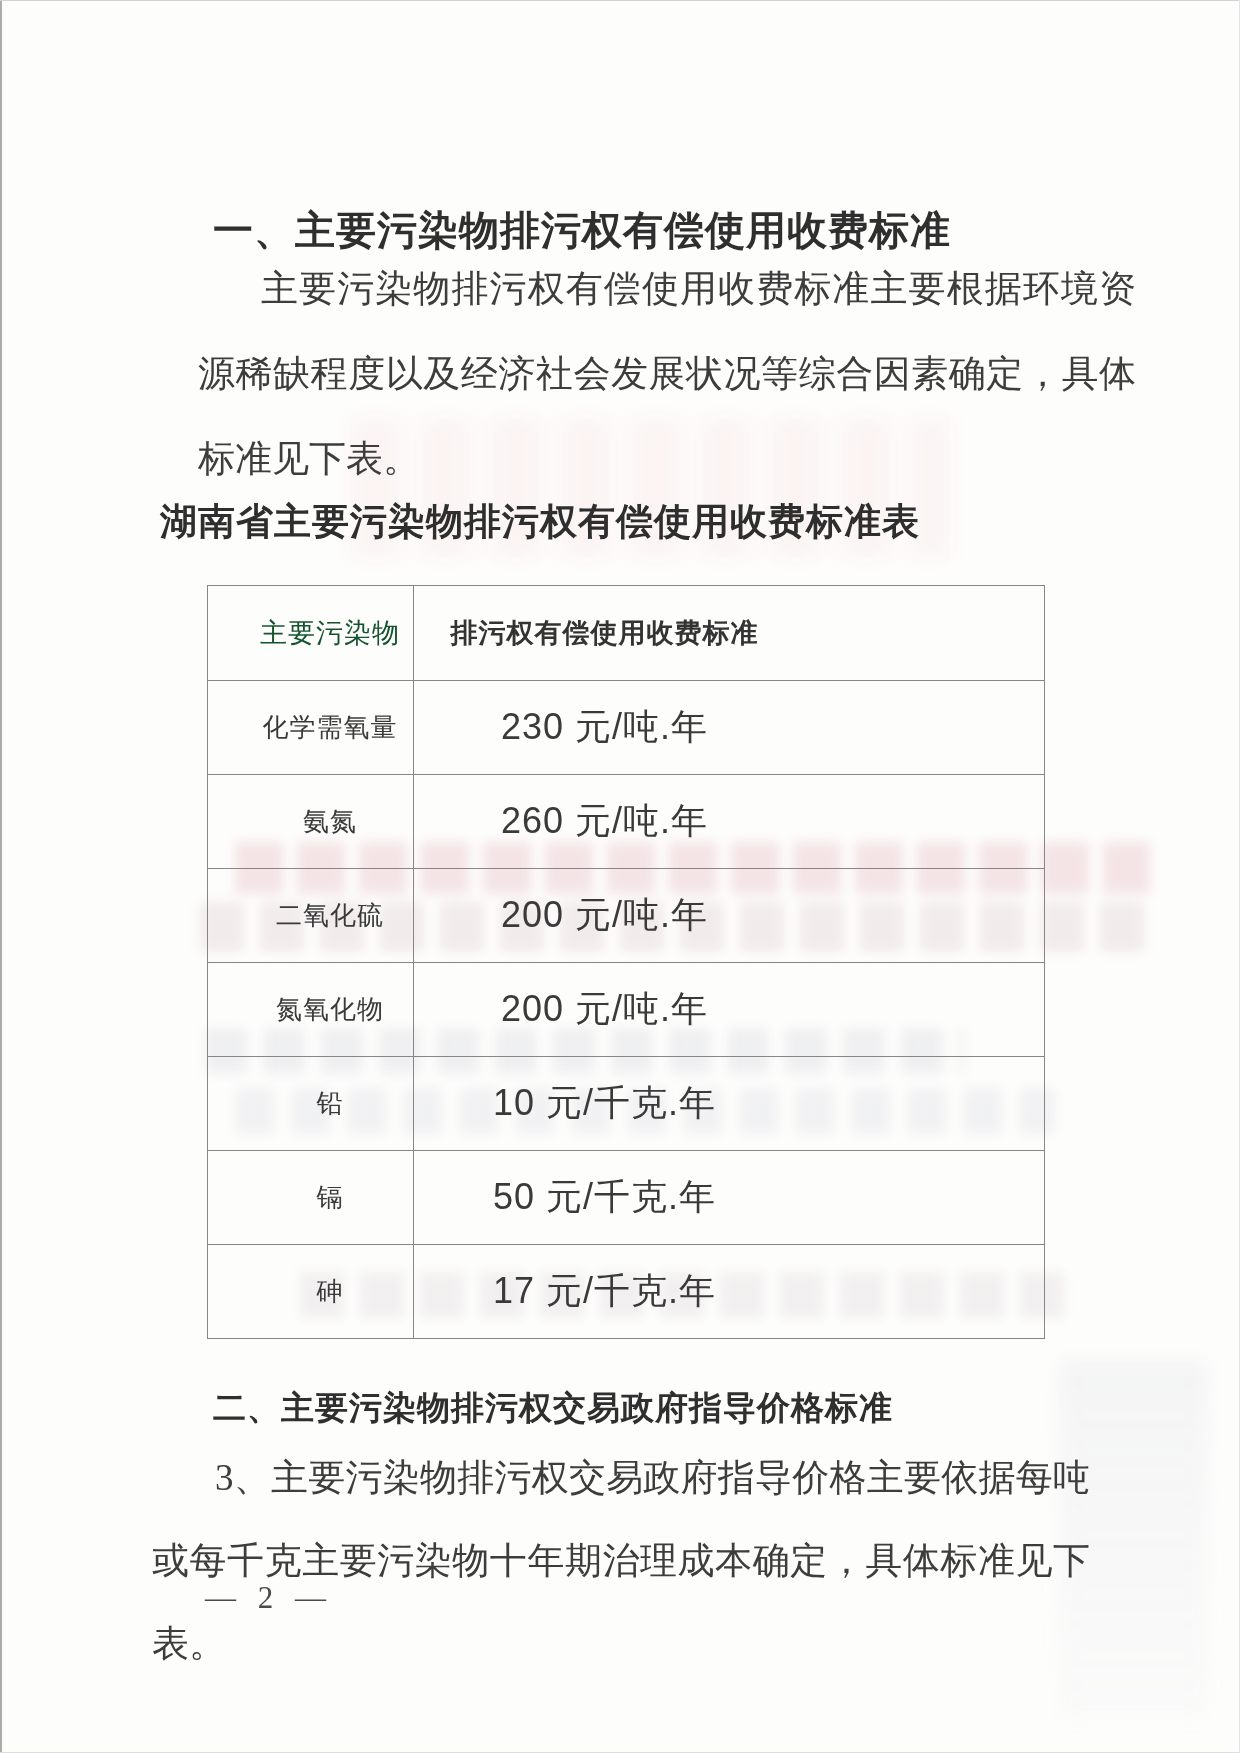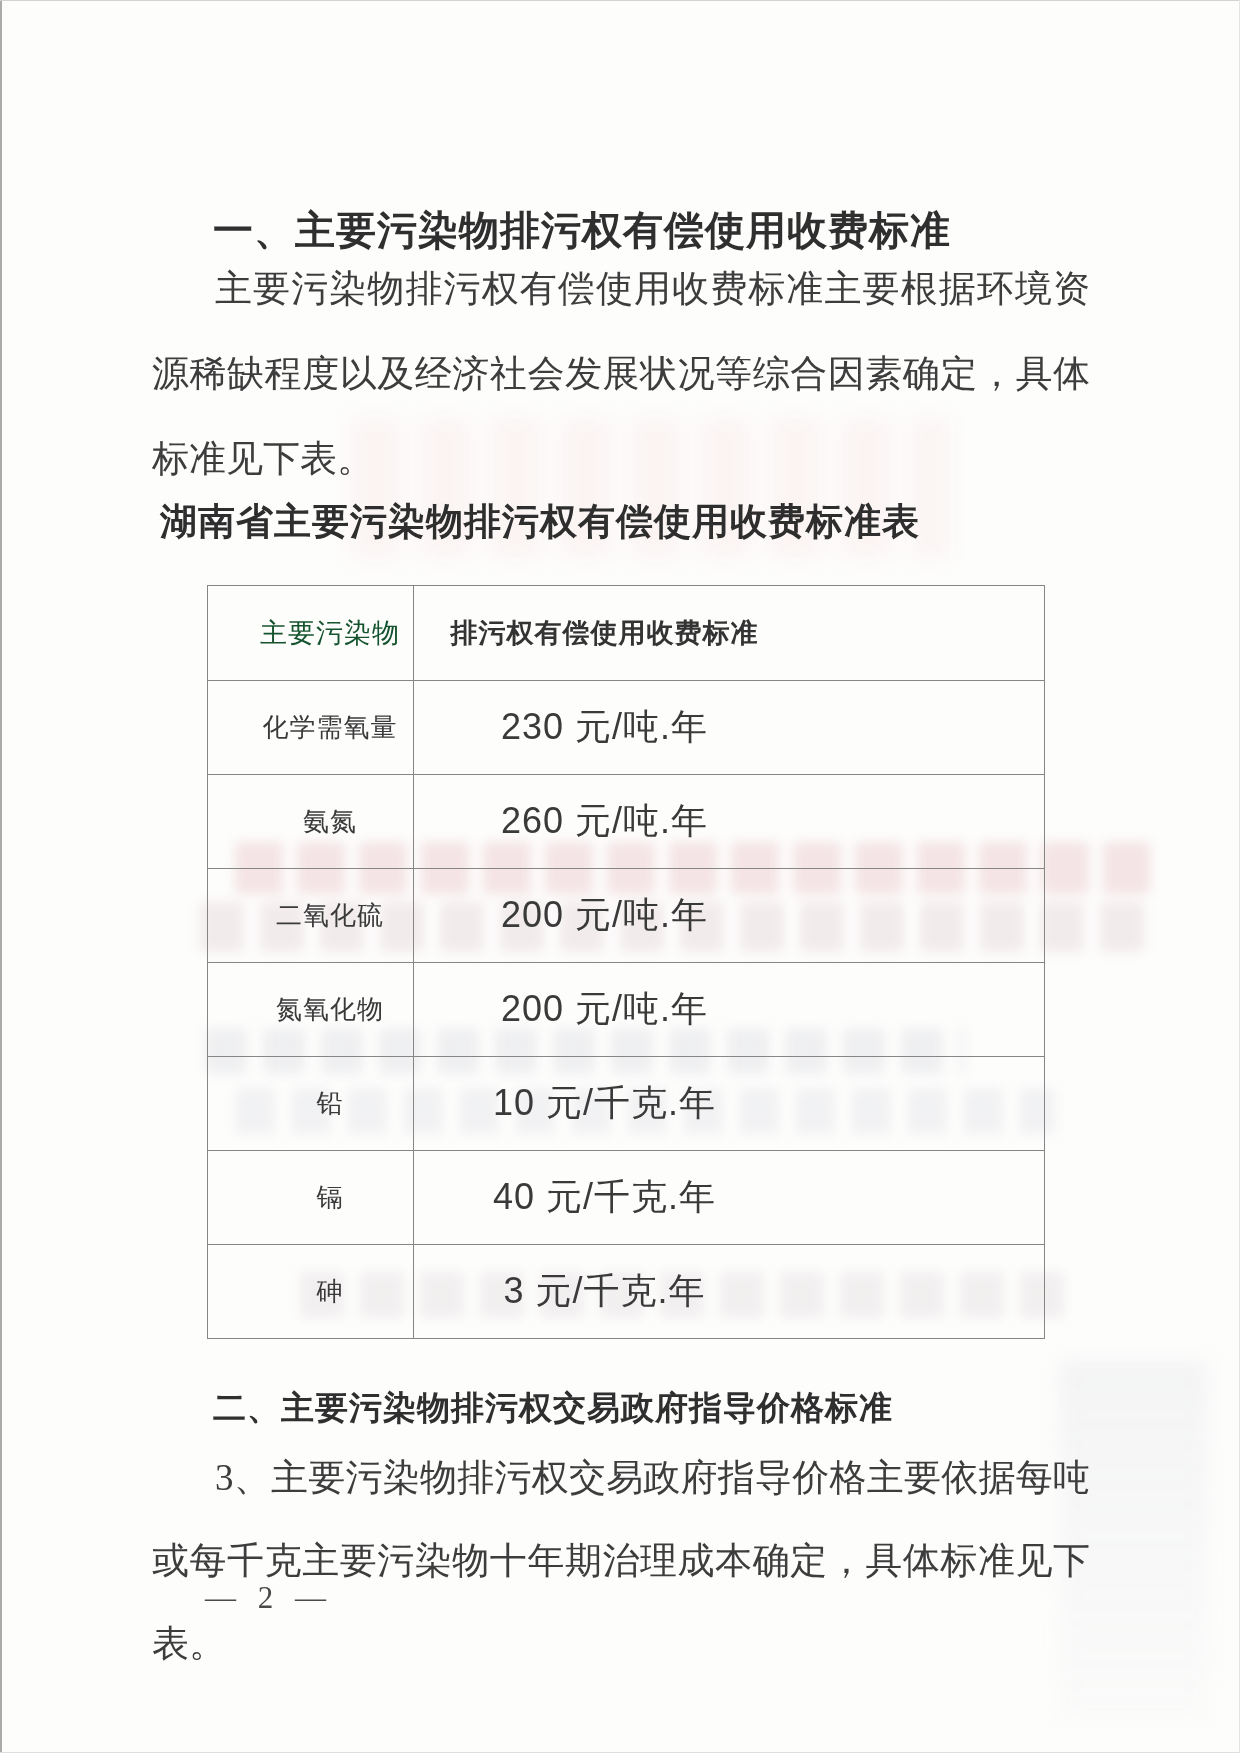--- a/index.html
+++ b/index.html
@@ -36,21 +36,21 @@
     position:absolute;
     left:152px;
     width:938px;
     font-family:"Liberation Serif","DejaVu Serif",serif;
     font-size:37px;
     line-height:85px;
     color:#3d3d3d;
     text-align:justify;
     text-indent:63px;
   }
-  #para1{top:246px;}
+  #para1{top:246px;margin-left:46px;}
   #para2{top:1436px;line-height:83px;}
 
   
   .table-title{
     position:absolute;
     left:0;top:497px;width:1080px;
     text-align:center;
     font-family:"DejaVu Sans","Liberation Sans",sans-serif;
     font-weight:bold;
     font-size:37px;
@@ -174,25 +174,25 @@
       <tr>
         <td class="pollutant">氮氧化物</td>
         <td class="fee-val">200 元/吨.年</td>
       </tr>
       <tr>
         <td class="pollutant">铅</td>
         <td class="fee-val">10 元/千克.年</td>
       </tr>
       <tr>
         <td class="pollutant">镉</td>
-        <td class="fee-val">40 元/千克.年</td>
+        <td class="fee-val">50 元/千克.年</td>
       </tr>
       <tr>
         <td class="pollutant">砷</td>
-        <td class="fee-val">3 元/千克.年</td>
+        <td class="fee-val">17 元/千克.年</td>
       </tr>
     </tbody>
   </table>
 
   <div class="heading" id="sec2-heading">二、主要污染物排污权交易政府指导价格标准</div>
 
   <div class="para" id="para2">3、主要污染物排污权交易政府指导价格主要依据每吨或每千克主要污染物十年期治理成本确定，具体标准见下表。</div>
 
   <div class="page-num">— 2 —</div>
 

